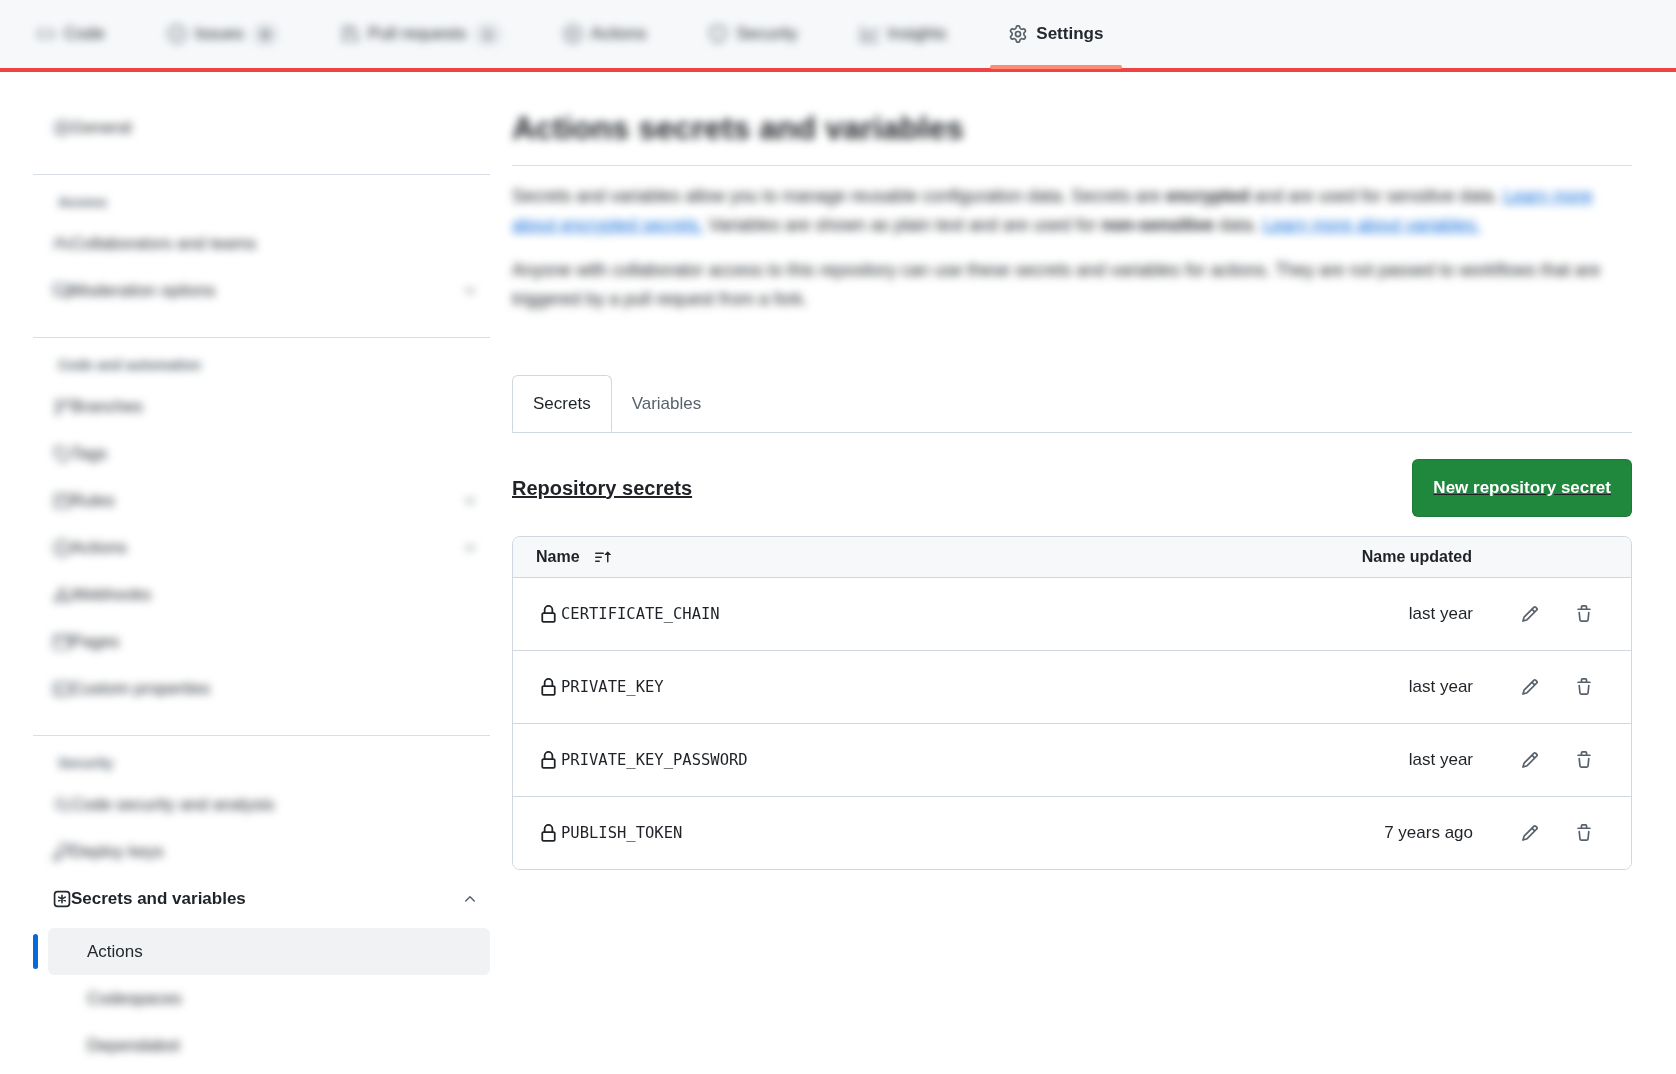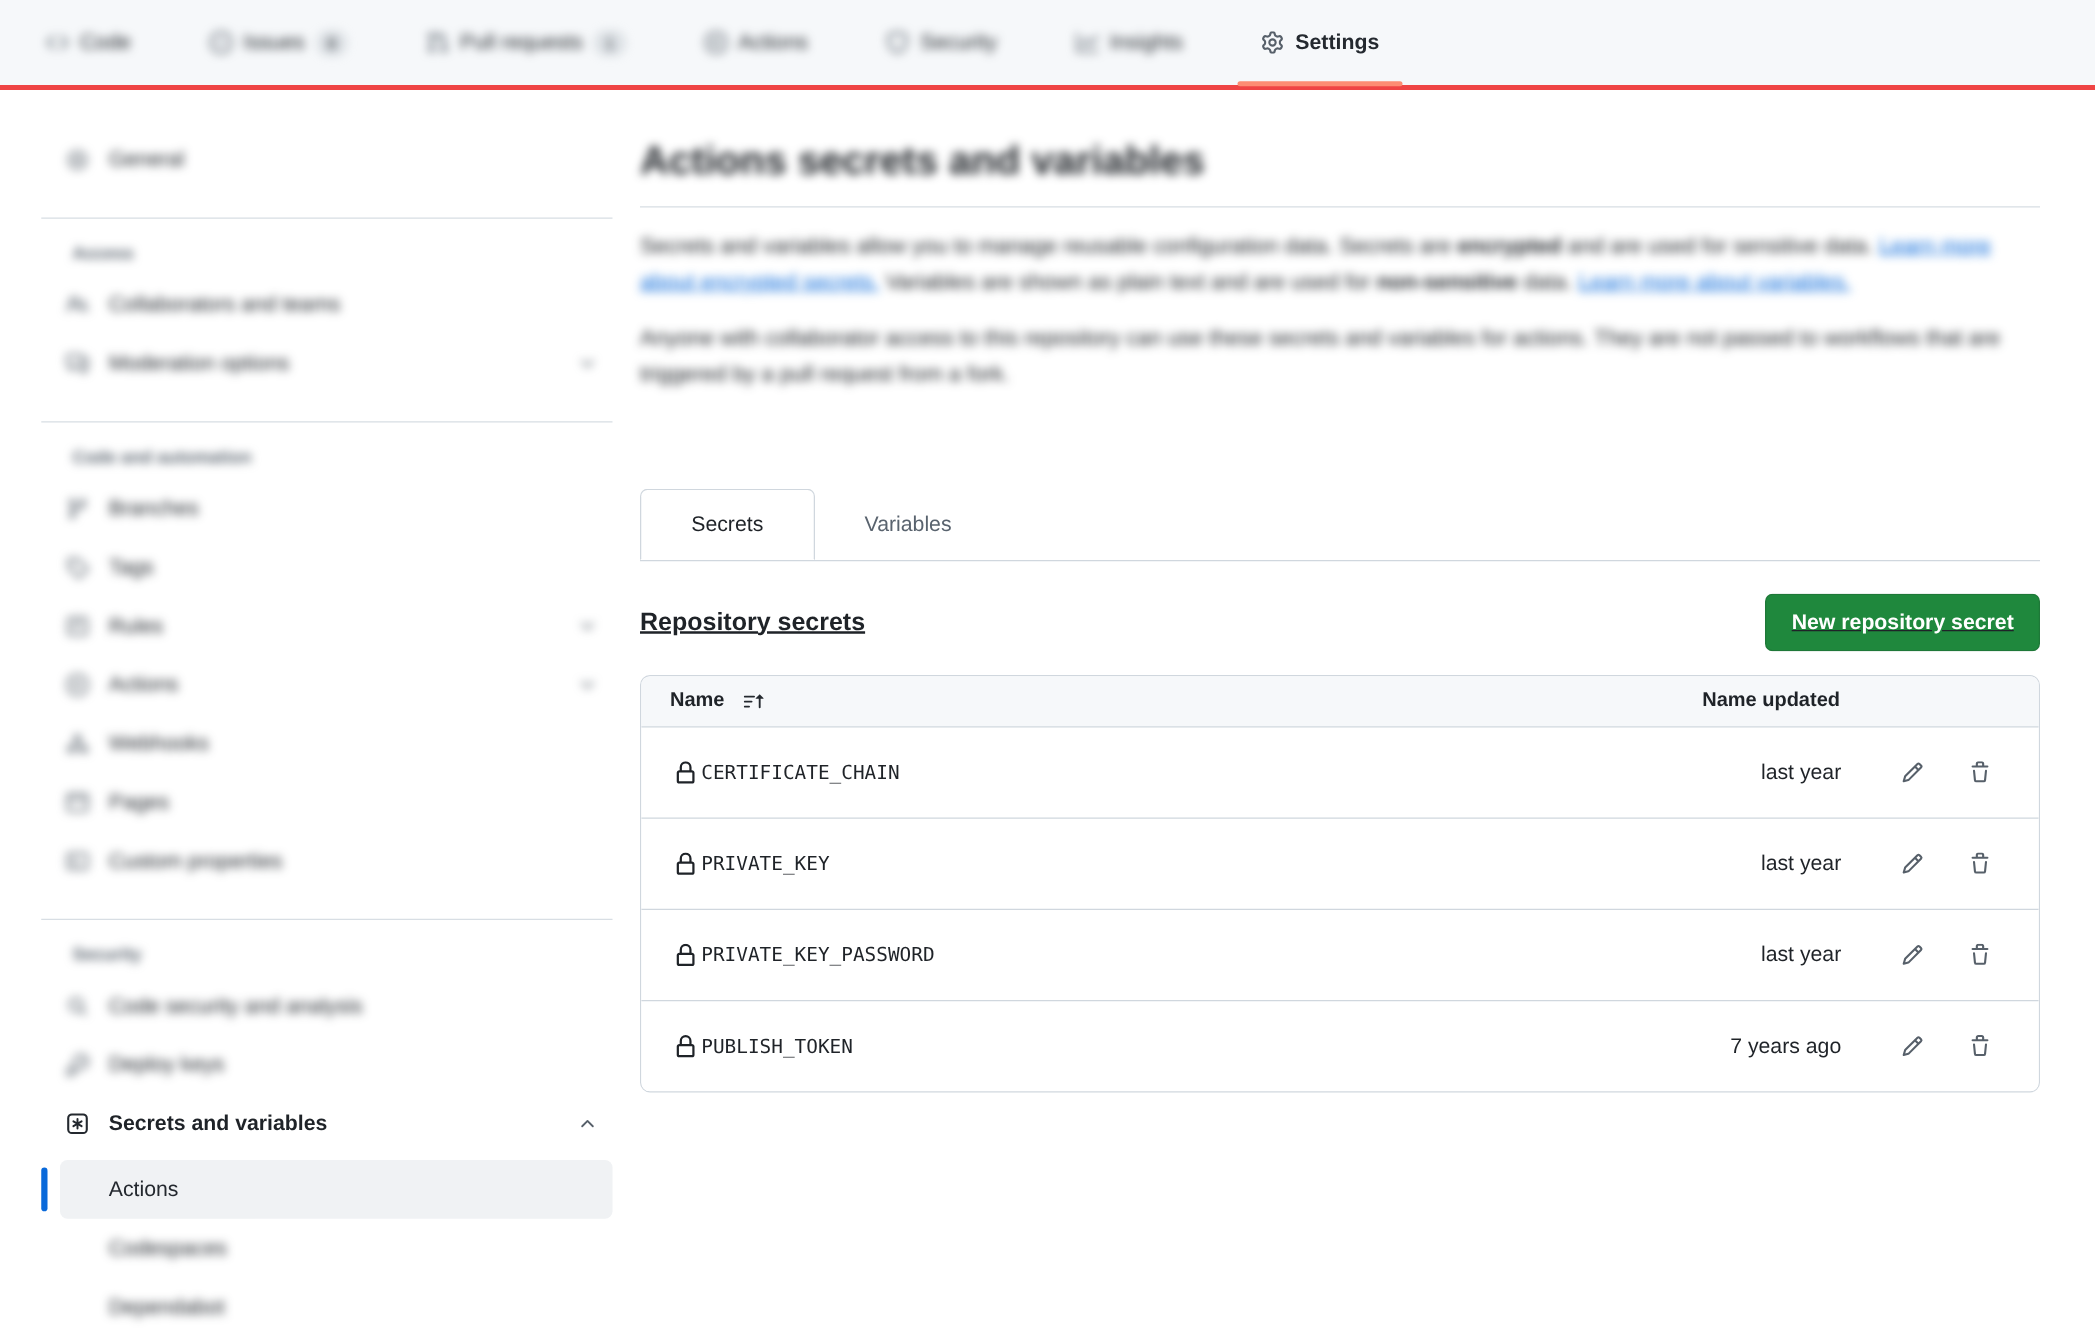--- a/index.html
+++ b/index.html
@@ -30,21 +30,21 @@
   }
   .nav-underline {
     position: absolute; left: -4px; right: -4px; bottom: -1px; height: 4px;
     background: #fd8c73; border-radius: 3px;
   }
 
   
   .sidebar { position: absolute; top: 96px; left: 33px; width: 457px; }
   .side-pad { height: 14px; }
   .side-item {
-    height: 47px; display: flex; align-items: center; gap: 16px;
+    height: 47px; display: flex; align-items: center; 
     padding: 0 12px 12px 20px; font-size: 17px; color: #24292f; border-radius: 6px; cursor: pointer;
   }
   .side-item .icon { width: 18px; height: 18px; color: #57606a; flex: none; }
   .side-item.bold { font-weight: 600; color: #1f2328; }
   .side-item.bold .icon { color: #24292f; }
   .chev { margin-left: auto; width: 16px; height: 16px; color: #57606a; flex: none; }
   .side-div { height: 1px; background: #d8dee4; margin: 17px 0 16px; }
   .side-head {
     font-size: 14px; font-weight: 600; color: #59636e;
     padding-left: 25px; height: 22px; line-height: 22px; margin-bottom: 13px;
@@ -62,32 +62,32 @@
   
   .main { position: absolute; top: 96px; left: 512px; width: 1120px; }
   .page-title { font-size: 32px; font-weight: 600; color: #1f2328; margin-top: 14px; }
   .title-div { margin-top: 18px; height: 1px; background: #d8dee4; }
   .desc { margin-top: 16px; font-size: 17.5px; line-height: 29px; color: #1f2328; }
   .desc strong { font-weight: 700; }
   .desc a { color: #0969da; text-decoration: underline; cursor: pointer; }
 
   .tabs { margin-top: 61px; display: flex; border-bottom: 1px solid #d0d7de; }
   .tab {
-    height: 57px; display: flex; align-items: center; padding: 0 40px;
-    font-size: 17px; color: #59636e; cursor: pointer; margin-top: 16px;
+    height: 57px; display: flex; align-items: center; padding: 0 20px;
+    font-size: 17px; color: #59636e; cursor: pointer;
   }
   .tab.active {
     background: #fff; border: 1px solid #d0d7de; border-bottom-color: #fff;
     border-radius: 6px 6px 0 0; margin-bottom: -1px; color: #1f2328;
   }
 
   .sec-row { margin-top: 26px; display: flex; align-items: center; justify-content: space-between; text-decoration: underline; }
   .sec-heading { font-size: 20px; font-weight: 700; color: #1f2328; }
   .btn-green {
-    height: 46px; padding: 0 20px; background: #1f883d; color: #fff;
+    height: 58px; padding: 0 20px; background: #1f883d; color: #fff;
     font-size: 17px; font-weight: 600; font-family: inherit;
     border: 1px solid rgba(27,31,36,0.15); border-radius: 6px;
     display: flex; align-items: center; cursor: pointer;
   }
 
   .stable { margin-top: 19px; border: 1px solid #d0d7de; border-radius: 8px; overflow: hidden; background: #fff; }
   .thead { height: 40px; background: #f6f8fa; display: flex; align-items: center; padding: 0 23px; }
   .th-name { display: flex; align-items: center; gap: 15px; font-size: 16px; font-weight: 600; color: #1f2328; cursor: pointer; }
   .th-name .icon { width: 16px; height: 16px; color: #24292f; }
   .th-updated { margin-left: auto; margin-right: 136px; font-size: 16px; font-weight: 600; color: #1f2328; }

